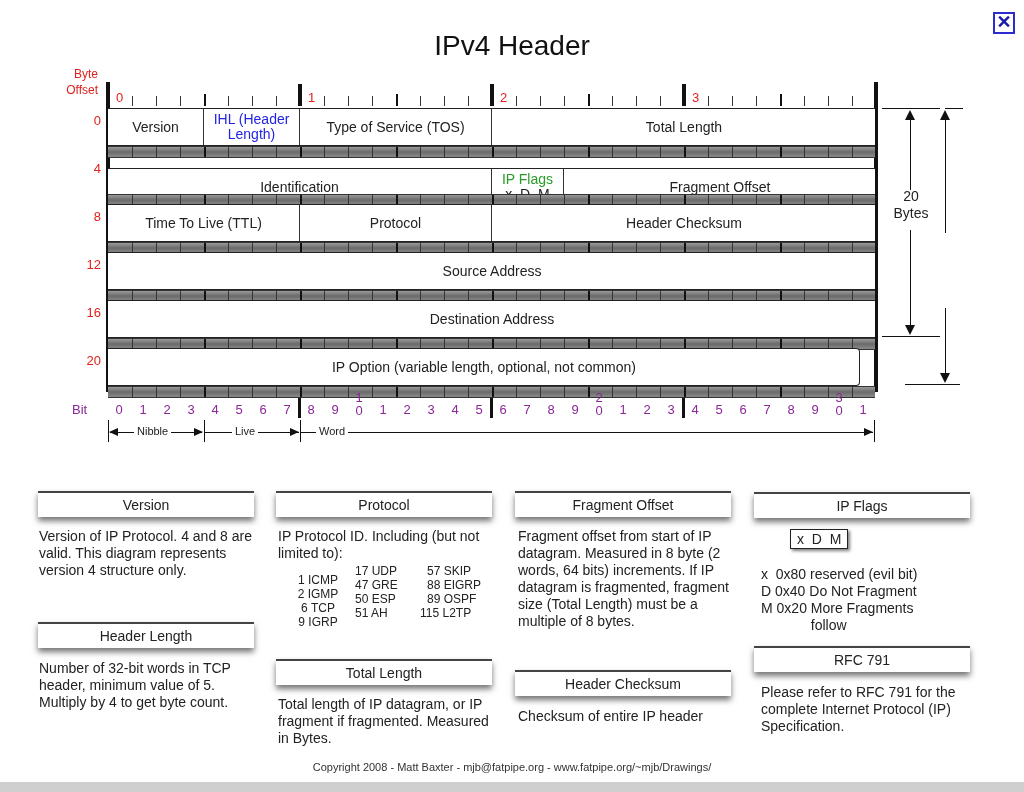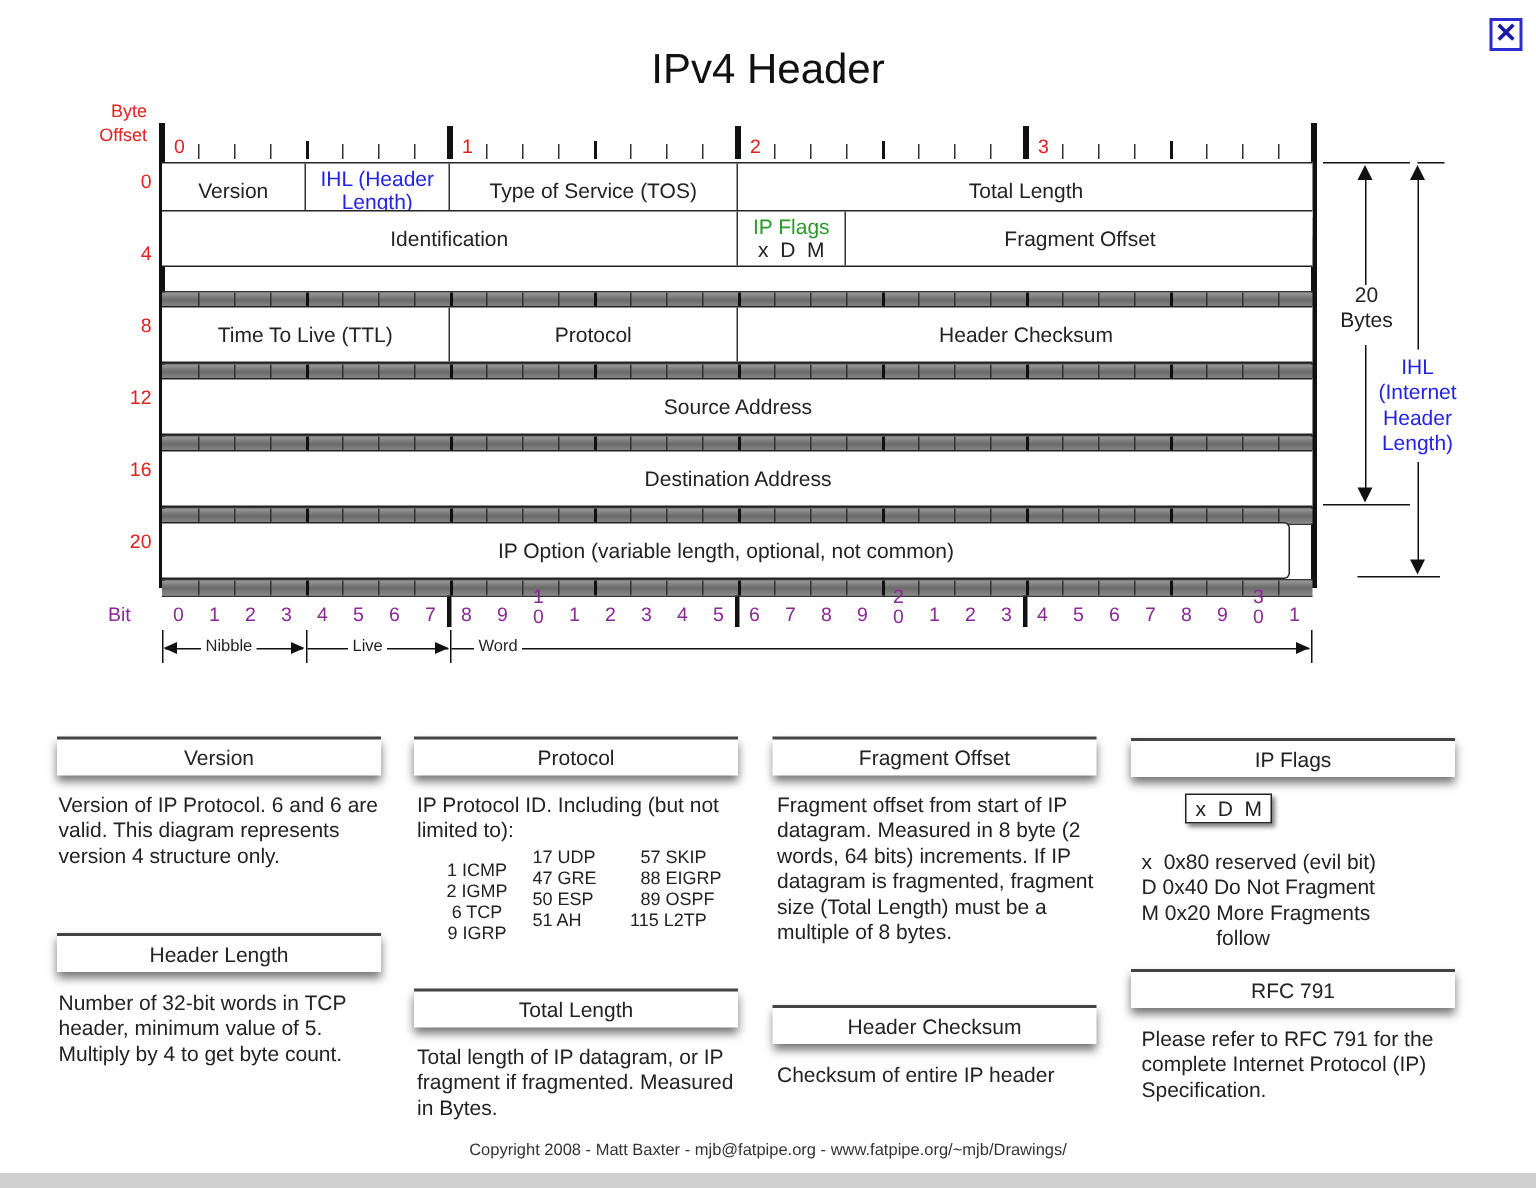--- a/index.html
+++ b/index.html
@@ -126,21 +126,21 @@
       <div class="strip-tick" style="left: 576px; width: 2px; background: rgb(17, 17, 17);"></div>
       <div class="strip-tick" style="left: 600px;"></div>
       <div class="strip-tick" style="left: 624px;"></div>
       <div class="strip-tick" style="left: 648px;"></div>
       <div class="strip-tick" style="left: 672px; width: 2px; background: rgb(17, 17, 17);"></div>
       <div class="strip-tick" style="left: 696px;"></div>
       <div class="strip-tick" style="left: 720px;"></div>
       <div class="strip-tick" style="left: 744px;"></div>
     </div>
     <div class="abs red row-offset" style="top:161px;">4</div>
-    <div class="abs field-row" style="top:140px;">
+    <div class="abs field-row" style="top:168px;">
       <div class="cell" style="left: 0px; width: 384px;">
         <div>Identification</div>
       </div>
       <div class="cell" style="left: 384px; width: 72px; flex-direction: column;">
         <div class="green">IP Flags</div>
         <div style="white-space: pre;">x  D  M</div>
       </div>
       <div class="cell" style="left: 456px; width: 312px;">
         <div>Fragment Offset</div>
       </div>
@@ -354,24 +354,20 @@
 Bytes</div>
 </div>
 <div class="abs" style="left:905px;top:108px;width:80px;height:278px;">
   <div class="abs" style="left:0;top:0;width:55px;height:1px;"></div>
   <div class="abs" style="left:0;top:276px;width:55px;height:1px;background:#111;"></div>
   <div class="abs" style="left:40px;top:0;width:18px;height:1px;background:#111;"></div>
   <div class="abs" style="left:40px;top:10px;width:1px;height:115px;background:#111;"></div>
   <div class="abs" style="left:35px;top:2px;width:0;height:0;border-left:5px solid transparent;border-right:5px solid transparent;border-bottom:10px solid #111;"></div>
   <div class="abs" style="left:40px;top:200px;width:1px;height:66px;background:#111;"></div>
   <div class="abs" style="left:35px;top:265px;width:0;height:0;border-left:5px solid transparent;border-right:5px solid transparent;border-top:10px solid #111;"></div>
-  <div class="abs blue" style="left:0;top:128px;width:80px;text-align:center;font-size:14px;line-height:17px;white-space:pre-line;">IHL
-(Internet
-Header
-Length)</div>
 </div>
 
 <div class="abs bit-label purple">Bit</div>
 <div id="bits">
     <div class="abs bit-num purple" style="left: 112px; white-space: pre-line;">0</div>
     <div class="abs bit-num purple" style="left: 136px; white-space: pre-line;">1</div>
     <div class="abs bit-num purple" style="left: 160px; white-space: pre-line;">2</div>
     <div class="abs bit-num purple" style="left: 184px; white-space: pre-line;">3</div>
     <div class="abs bit-num purple" style="left: 208px; white-space: pre-line;">4</div>
     <div class="abs bit-num purple" style="left: 232px; white-space: pre-line;">5</div>
@@ -417,21 +413,21 @@
   <div class="abs unit-label" style="left:26px;top:5px;">Nibble</div>
   <div class="abs arrow-line" style="left:97px;top:12px;width:94px;"></div>
   <div class="abs" style="left:182px;top:8px;border-top:4px solid transparent;border-bottom:4px solid transparent;border-left:9px solid #111;"></div>
   <div class="abs unit-label" style="left:124px;top:5px;">Live</div>
   <div class="abs arrow-line" style="left:193px;top:12px;width:572px;"></div>
   <div class="abs" style="left:756px;top:8px;border-top:4px solid transparent;border-bottom:4px solid transparent;border-left:9px solid #111;"></div>
   <div class="abs unit-label" style="left:208px;top:5px;text-align:right;">Word</div>
 </div>
 
 <div class="abs box-header" style="left:38px;top:491px;">Version</div>
-<div class="abs desc" style="left:39px;top:528px;width:220px;">Version of IP Protocol.  6 and 6 are valid.  This diagram represents version 4 structure only.</div>
+<div class="abs desc" style="left:39px;top:528px;width:220px;">Version of IP Protocol.  4 and 8 are valid.  This diagram represents version 4 structure only.</div>
 <div class="abs box-header blue" style="left:38px;top:622px;">Header Length</div>
 <div class="abs desc" style="left:39px;top:660px;width:220px;">Number of 32-bit words in TCP header, minimum value of 5.  Multiply by 4 to get byte count.</div>
 
 <div class="abs box-header" style="left:276px;top:491px;">Protocol</div>
 <div class="abs desc" style="left:278px;top:528px;width:225px;">IP Protocol ID.  Including (but not limited to):</div>
 <div class="abs proto-list" style="left:290px;top:573px;width:56px;text-align:center;">
   <div>1 ICMP</div>
   <div>2 IGMP</div>
   <div>6 TCP</div>
   <div>9 IGRP</div>

